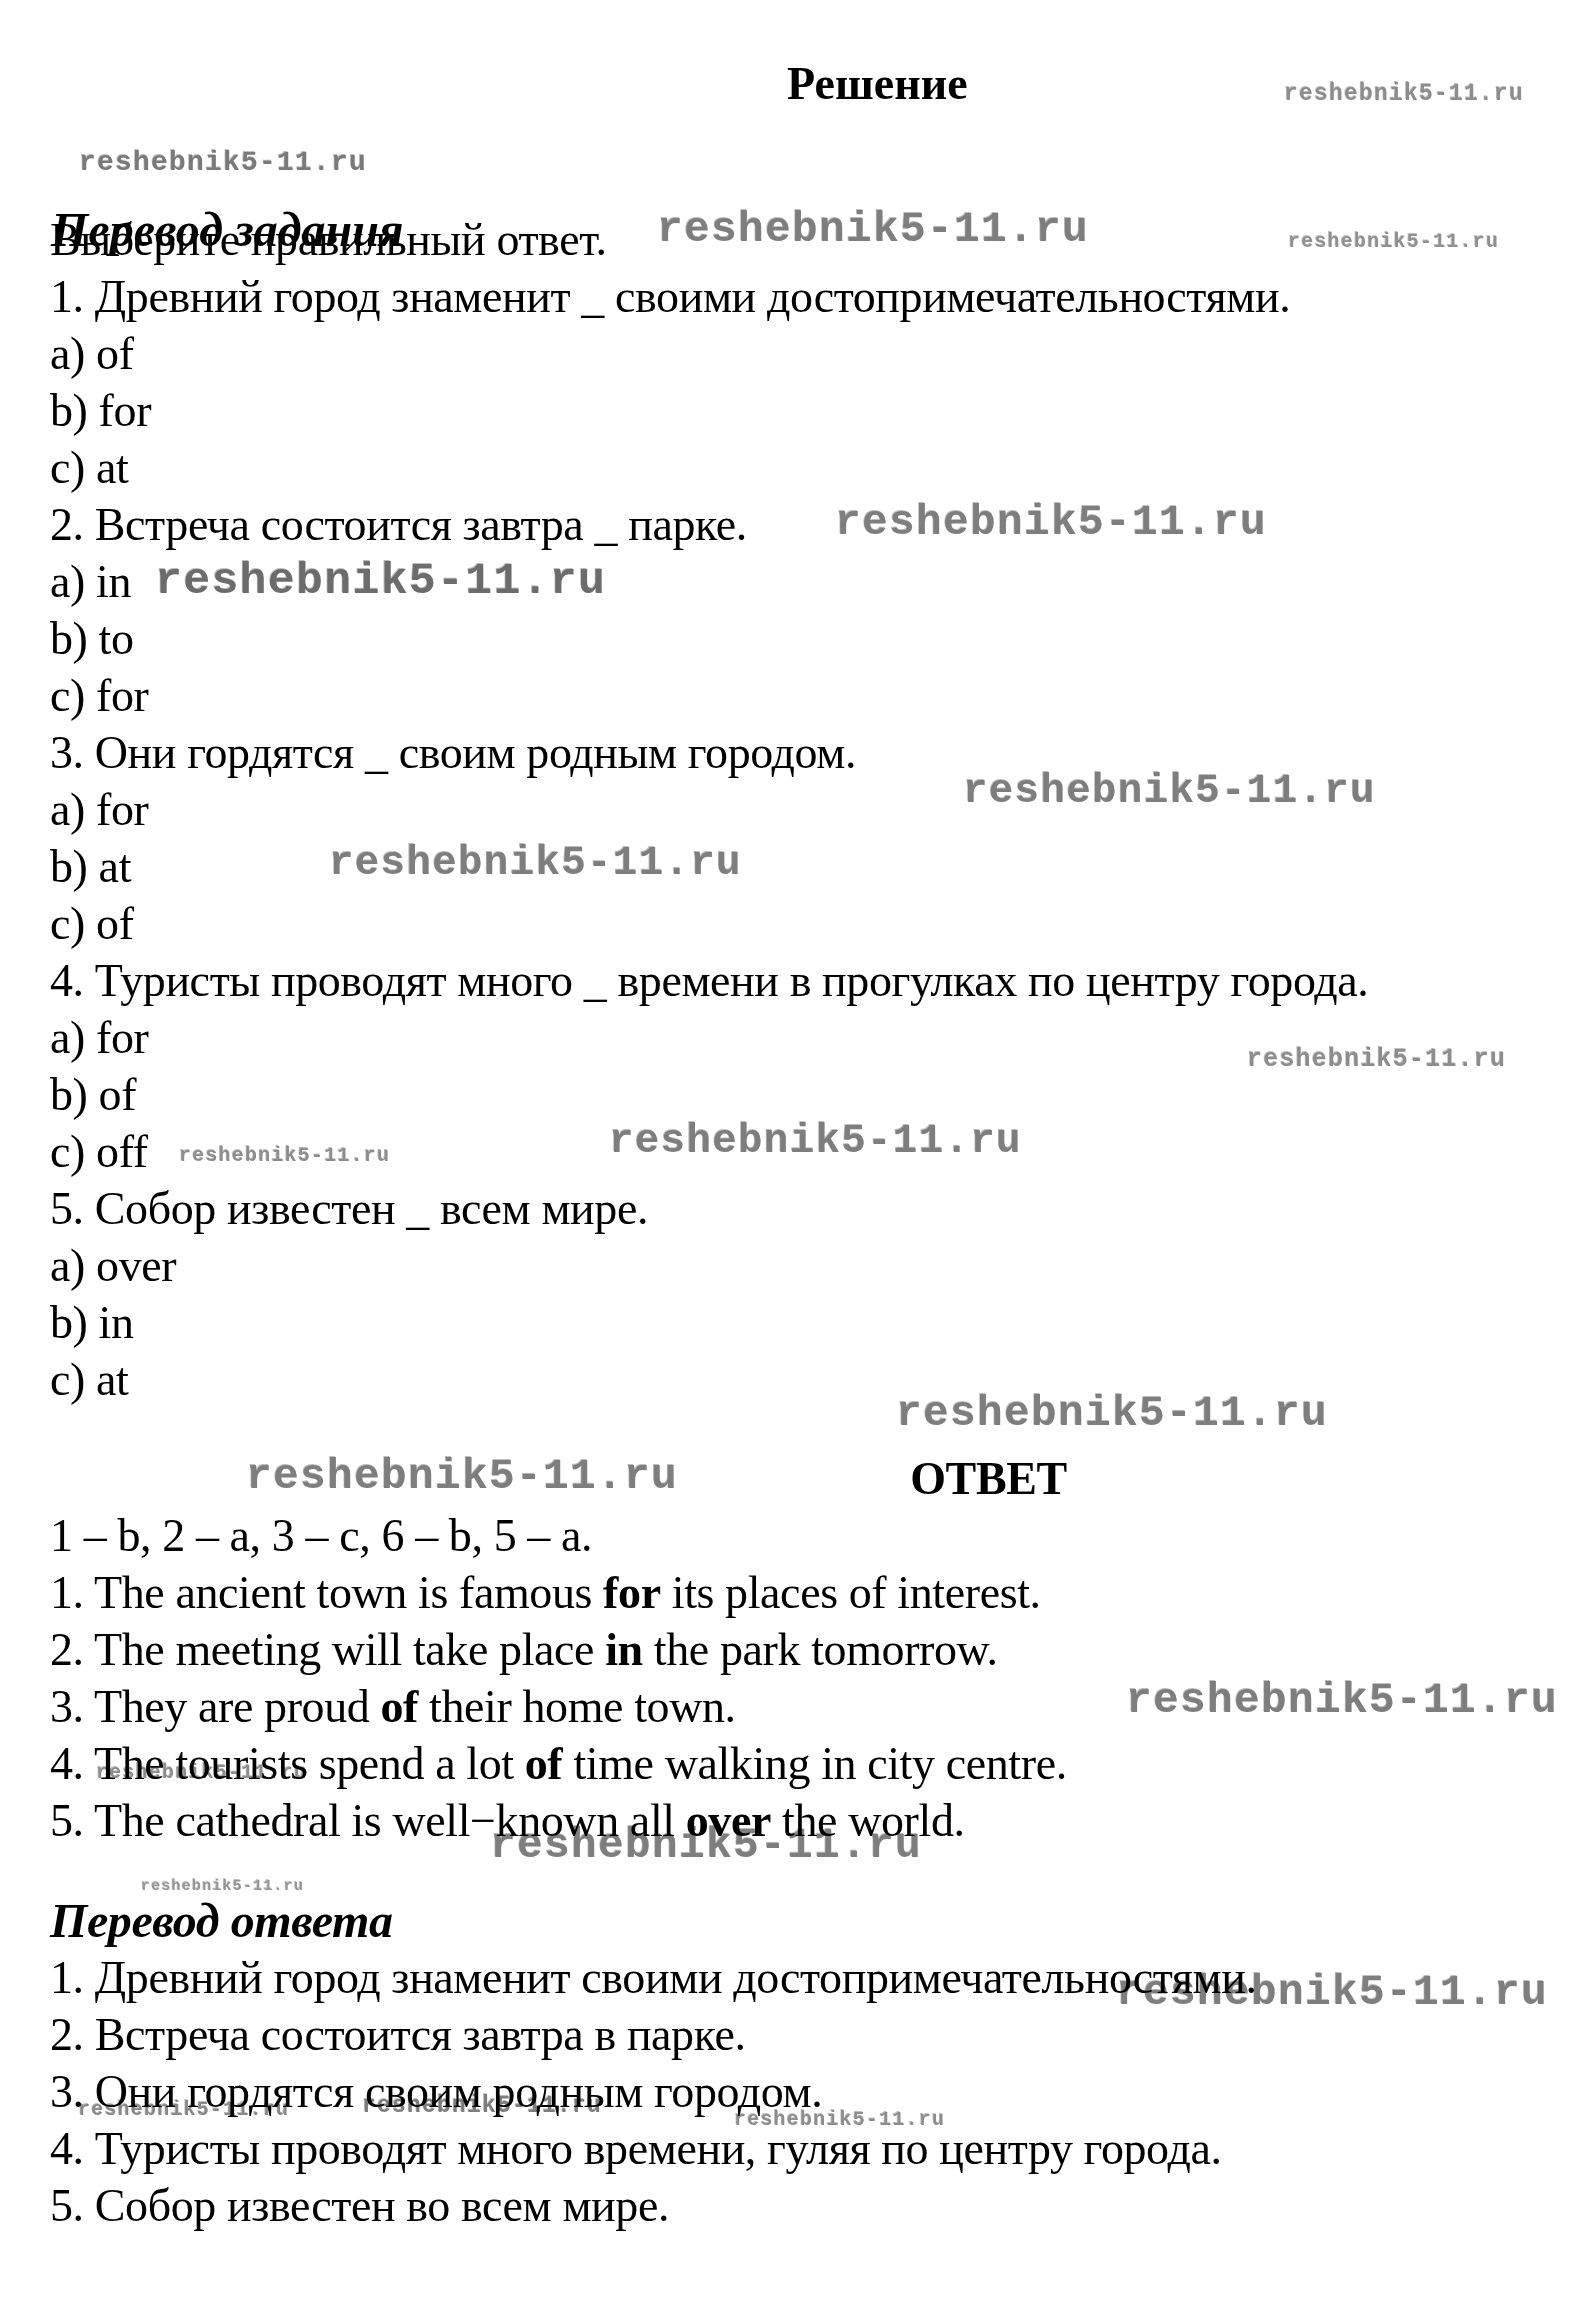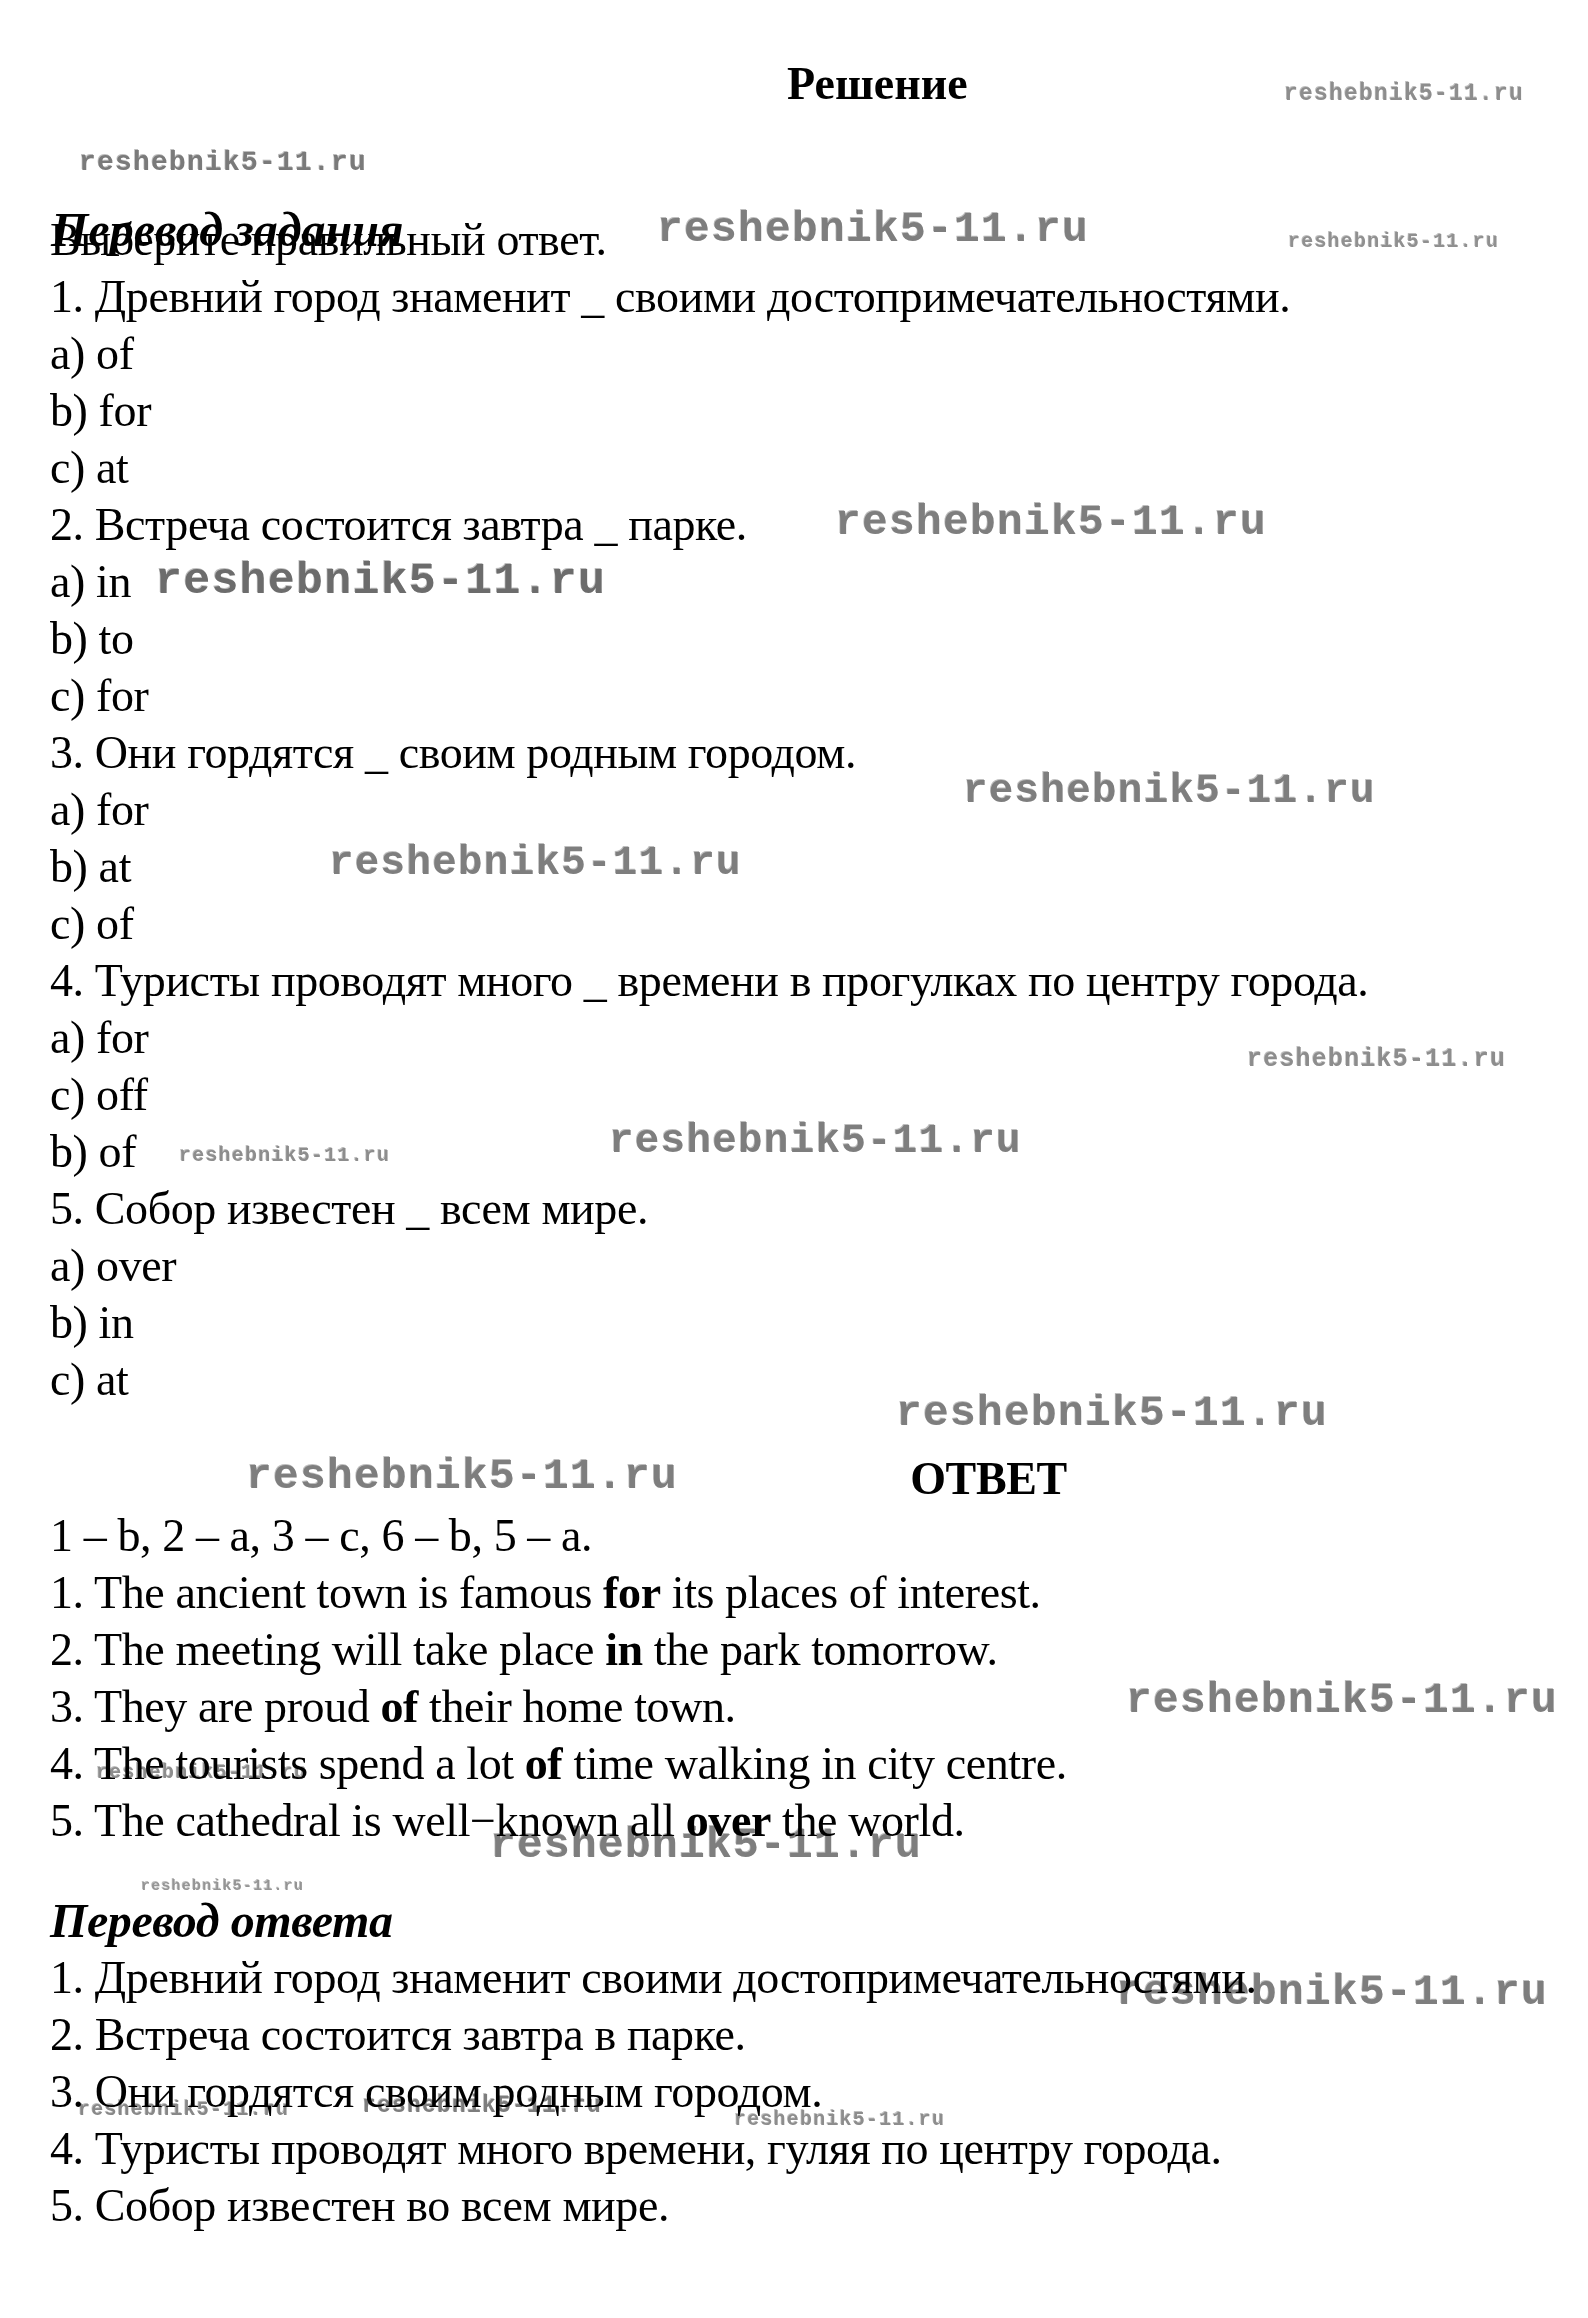--- a/index.html
+++ b/index.html
@@ -65,22 +65,22 @@
   <div class="line">b) to</div>
   <div class="line">c) for</div>
 
   <div class="line">3. Они гордятся _ своим родным городом.</div>
   <div class="line">a) for</div>
   <div class="line">b) at</div>
   <div class="line">c) of</div>
 
   <div class="line">4. Туристы проводят много _ времени в прогулках по центру города.</div>
   <div class="line">a) for</div>
+  <div class="line">b) of</div>
   <div class="line">c) off</div>
-  <div class="line">b) of</div>
 
   <div class="line">5. Собор известен _ всем мире.</div>
   <div class="line">a) over</div>
   <div class="line">b) in</div>
   <div class="line">c) at</div>
 </div>
 
 <div class="block" id="answer-block">
   <div class="line bold" style="font-style:normal;">ОТВЕТ</div>
   <div class="line">1 – b, 2 – a, 3 – c, 6 – b, 5 – a.</div>

